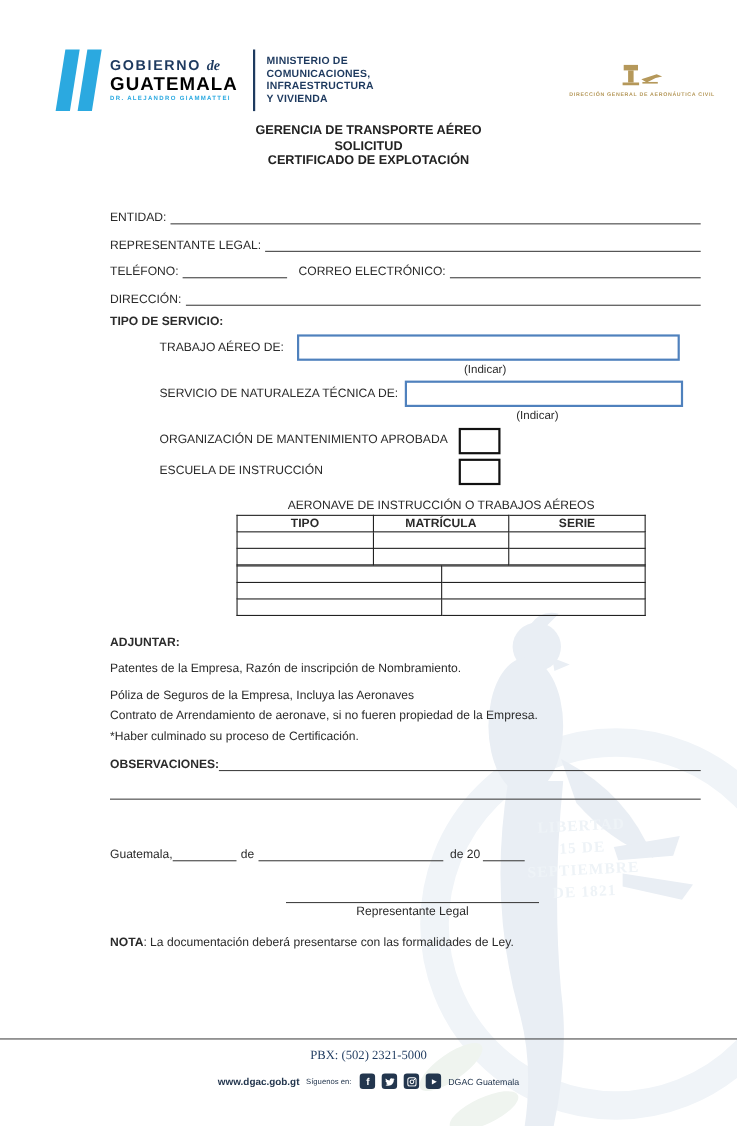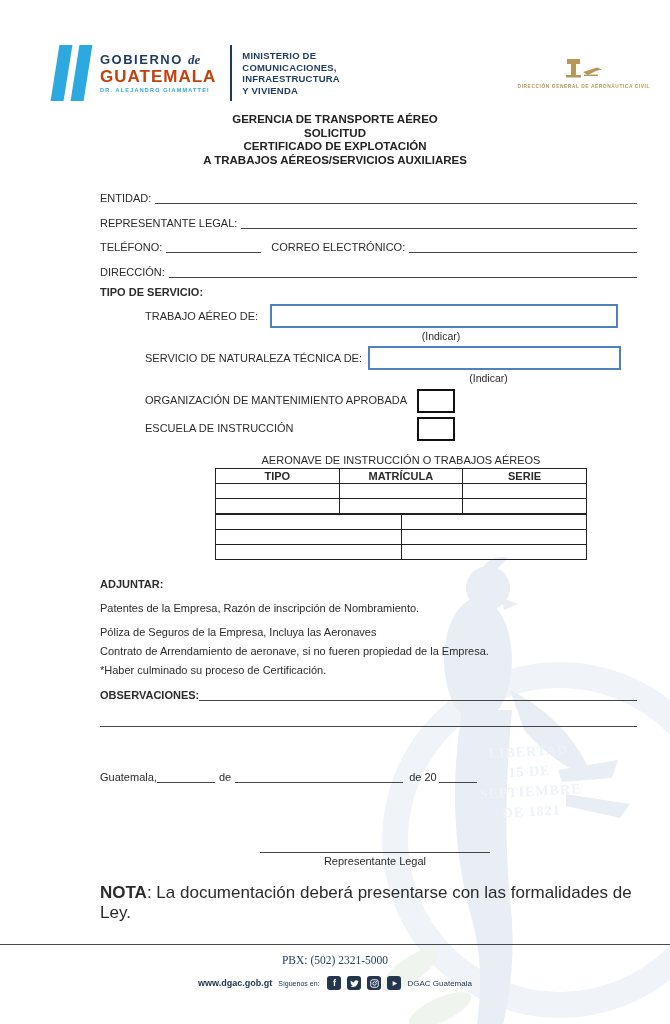--- a/index.html
+++ b/index.html
@@ -14,21 +14,21 @@
     font-family:"Liberation Serif",serif;font-weight:bold;font-size:14px;line-height:20px;
     color:#eef3f7;transform:rotate(-3deg);letter-spacing:1px;pointer-events:none;
   }
   
   .header{position:absolute;top:38px;left:55px;right:16px;height:70px;display:flex;align-items:center;}
   .gov-bars{display:flex;gap:7px;margin-right:12px;}
   .gov-bar{width:13px;height:56px;background:#2ba9e0;transform:skewX(-9deg);}
   .gov-text{line-height:1;}
   .gov-line1{font-size:13px;font-weight:bold;color:#1e3a5f;letter-spacing:1.5px;}
   .gov-de{font-family:"Liberation Serif",serif;font-style:italic;font-weight:bold;font-size:13px;color:#1e3a5f;letter-spacing:0;}
-  .gov-line2{font-size:17px;font-weight:bold;color:#c2410c;letter-spacing:1px;margin-top:2px;}
+  .gov-line2{font-size:17px;font-weight:bold;color:#000000;letter-spacing:1px;margin-top:2px;}
   .gov-sub{font-size:5.5px;font-weight:bold;color:#2ba9e0;letter-spacing:1.2px;margin-top:3px;}
   .hdr-sep{width:2px;height:56px;background:#1e3a5f;margin:0 10px 0 14px;}
   .ministry{font-size:9.5px;font-weight:bold;color:#1e3a5f;line-height:11.5px;letter-spacing:.2px;}
   .dgac{margin-left:auto;margin-right:4px;text-align:center;}
   .dgac-art{display:block;margin:0 auto 2px auto;}
   .dgac-text{font-size:4.8px;font-weight:bold;color:#b5985a;letter-spacing:.6px;white-space:nowrap;}
   
   .title{position:absolute;top:113px;left:0;right:0;text-align:center;}
   .title div{font-size:11.5px;font-weight:bold;color:#222;line-height:13.5px;}
   
@@ -58,24 +58,24 @@
   table.doc th{font-weight:bold;text-align:center;}
   
   .adj-head{font-size:11px;font-weight:bold;margin-top:18px;}
   .adj-item{font-size:11px;margin-top:12px;}
   .adj-item.tight{margin-top:7px;}
   .obs-row{display:flex;align-items:flex-end;margin-top:9px;font-size:11px;height:16px;}
   .extra-line{border-bottom:1px solid #444;height:1px;margin-top:24px;}
   
   .date-row{display:flex;align-items:flex-end;font-size:11px;margin-top:40px;height:16px;}
   .dl{border-bottom:1px solid #444;height:13px;}
-  .sig{margin-top:68px;text-align:center;margin-left:160px;width:230px;}
+  .sig{margin-top:36px;text-align:center;margin-left:160px;width:230px;}
   .sig-line{border-bottom:1px solid #444;height:1px;}
   .sig-lbl{font-size:11px;margin-top:2px;}
-  .nota{font-size:17px;margin-top:16px;}
+  .nota{font-size:11px;margin-top:16px;}
   
   .footer{position:absolute;top:944px;left:0;right:0;border-top:1.5px solid #4a4a4a;padding-top:8px;text-align:center;}
   .addr{font-family:"Liberation Serif",serif;font-size:11.5px;color:#1e3a5f;line-height:15px;}
   .social-row{display:flex;align-items:center;justify-content:center;gap:6px;margin-top:8px;}
   .site{font-size:9px;font-weight:bold;color:#23364e;}
   .follow{font-size:7px;color:#23364e;margin-right:2px;}
   .sicon{width:14px;height:14px;background:#23364e;border-radius:3px;color:#fff;display:flex;align-items:center;justify-content:center;font-size:9px;font-weight:bold;}
   .handle{font-size:8px;color:#23364e;}
 </style>
 </head>
@@ -133,21 +133,20 @@
       </g>
     </svg>
     <div class="dgac-text">DIRECCIÓN GENERAL DE AERONÁUTICA CIVIL</div>
   </div>
 </div>
 
 <div class="title">
   <div>GERENCIA DE TRANSPORTE AÉREO</div>
   <div>SOLICITUD</div>
   <div>CERTIFICADO DE EXPLOTACIÓN</div>
-  <div>A TRABAJOS AÉREOS/SERVICIOS AUXILIARES</div>
 </div>
 
 <div class="content">
 
   <div class="frow">
     <span class="lbl">ENTIDAD:</span>
     <span class="uline grow"></span>
   </div>
 
   <div class="frow">

